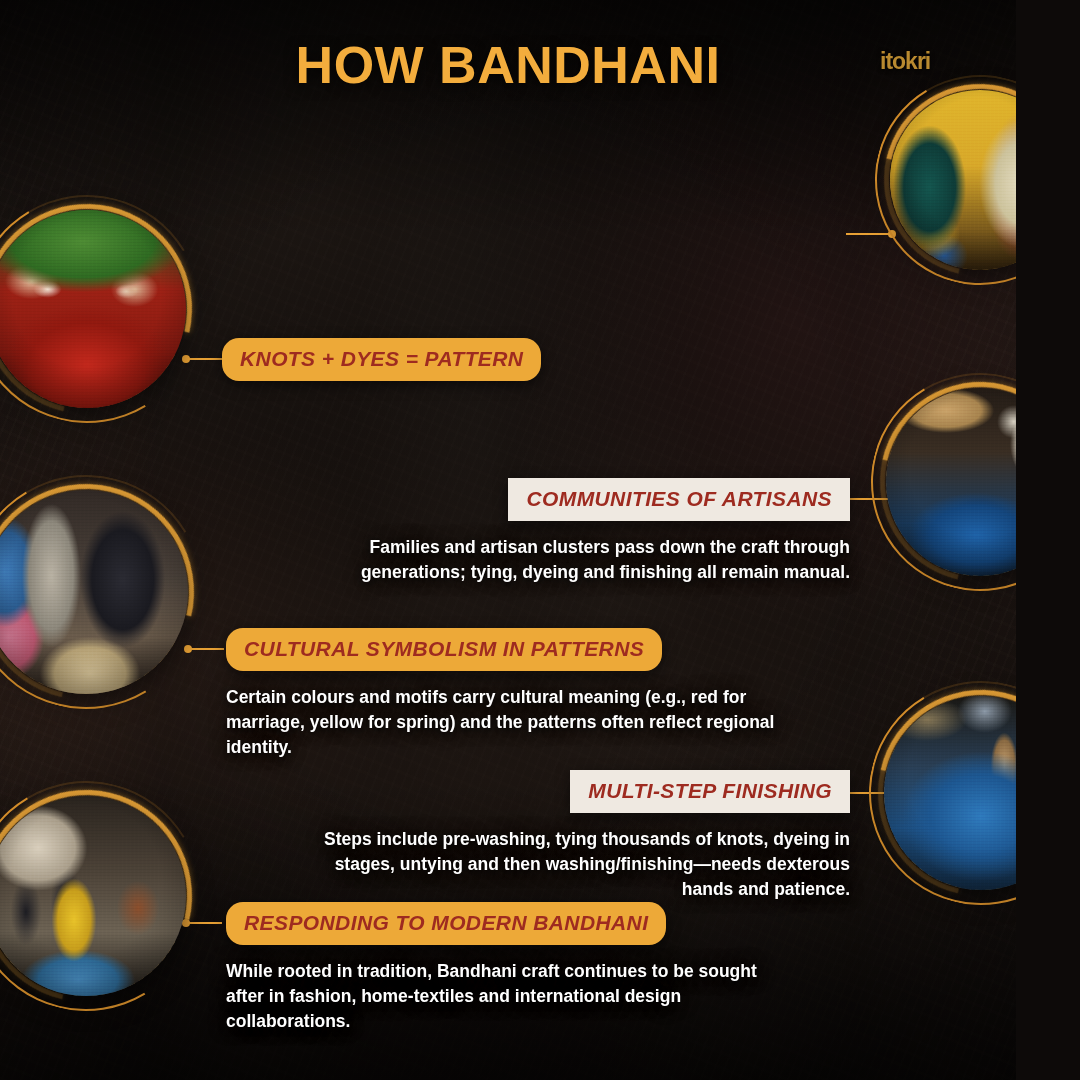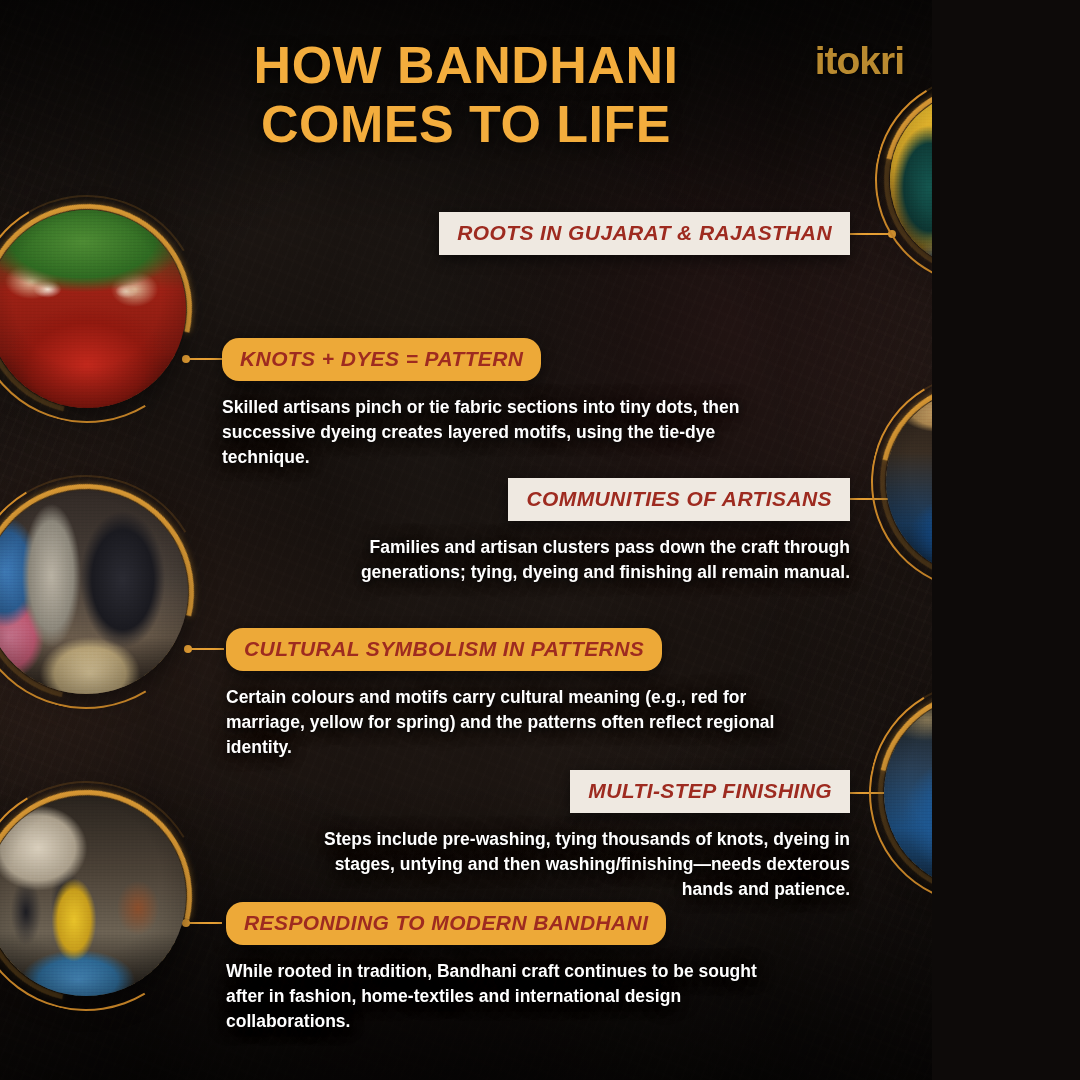--- a/index.html
+++ b/index.html
@@ -7,21 +7,21 @@
   html, body {
     width: 1080px;
     height: 1080px;
     overflow: hidden;
     background: #0d0a09;
     font-family: "Liberation Sans", sans-serif;
   }
 
   #poster {
     position: relative;
-    width: 932px;
+    width: 1016px;
     height: 1080px;
     overflow: hidden;
     background: #0c4a6e;
   }
 
   
   .bg-layer { position: absolute; inset: 0; }
 
   .bg-base {
     background:
@@ -88,25 +88,24 @@
 
   .logo {
     position: absolute;
     top: 40px; right: 28px;
     z-index: 32;
     width: 108px; height: 42px;
   }
   .logo-text {
     font-family: "Liberation Sans", sans-serif;
     font-weight: bold;
-    font-size: 39px;
+    font-size: 23px;
     letter-spacing: -1px;
     color: #b98a30;
     line-height: 42px;
-    text-align: right;
     text-shadow: 0 1px 4px rgba(0,0,0,0.8);
   }
 
   
   .photo {
     position: absolute;
     border-radius: 50%;
     overflow: hidden;
     z-index: 14;
     box-shadow: 0 6px 26px rgba(0,0,0,0.55);
@@ -288,21 +287,20 @@
 
   <div class="bg-layer bg-base"></div>
   <div class="bg-layer bg-cloth"></div>
   <div class="bg-layer bg-folds"></div>
   <div class="bg-layer bg-dots"></div>
   <div class="bg-layer bg-scrim"></div>
   <div class="bg-layer bg-vignette"></div>
 
   <div class="title">
     <span>HOW BANDHANI</span>
-    <span>COMES TO LIFE</span>
   </div>
 
   <div class="logo">
     <div class="logo-text">itokri</div>
   </div>
 
   <div class="ring" style="left:884px; top:84px;  width:192px; height:192px;">
       <span class="tick"></span>
     </div>
   <div class="photo" style="left:890px; top:90px;  width:180px; height:180px;">
@@ -368,26 +366,24 @@
   <div class="photo" style="left:-14px; top:796px; width:200px; height:200px;">
     <div class="inner art-man-yellow"></div>
       <div class="grain"></div>
       <div class="photo-shade"></div>
   </div>
   <div class="connector to-left" style="left:186px; top:922px; width:36px;">
       <span class="dot"></span>
     </div>
 
   <div class="block align-right" style="left:300px; top:212px; width:550px;">
-    <div class="banner cream">ROOTS IN GUJARAT &amp; RAJASTHAN</div>
   </div>
 
   <div class="block align-left" style="left:222px; top:338px; width:560px;">
     <div class="banner amber">KNOTS + DYES = PATTERN</div>
-    <div class="body align-left">Skilled artisans pinch or tie fabric sections into tiny dots, then successive dyeing creates layered motifs, using the tie-dye technique.</div>
   </div>
 
   <div class="block align-right" style="left:260px; top:478px; width:590px;">
     <div class="banner cream">COMMUNITIES OF ARTISANS</div>
     <div class="body align-right">Families and artisan clusters pass down the craft through generations; tying, dyeing and finishing all remain manual.</div>
   </div>
 
   <div class="block align-left" style="left:226px; top:628px; width:560px;">
     <div class="banner amber">CULTURAL SYMBOLISM IN PATTERNS</div>
     <div class="body align-left">Certain colours and motifs carry cultural meaning (e.g., red for marriage, yellow for spring) and the patterns often reflect regional identity.</div>

